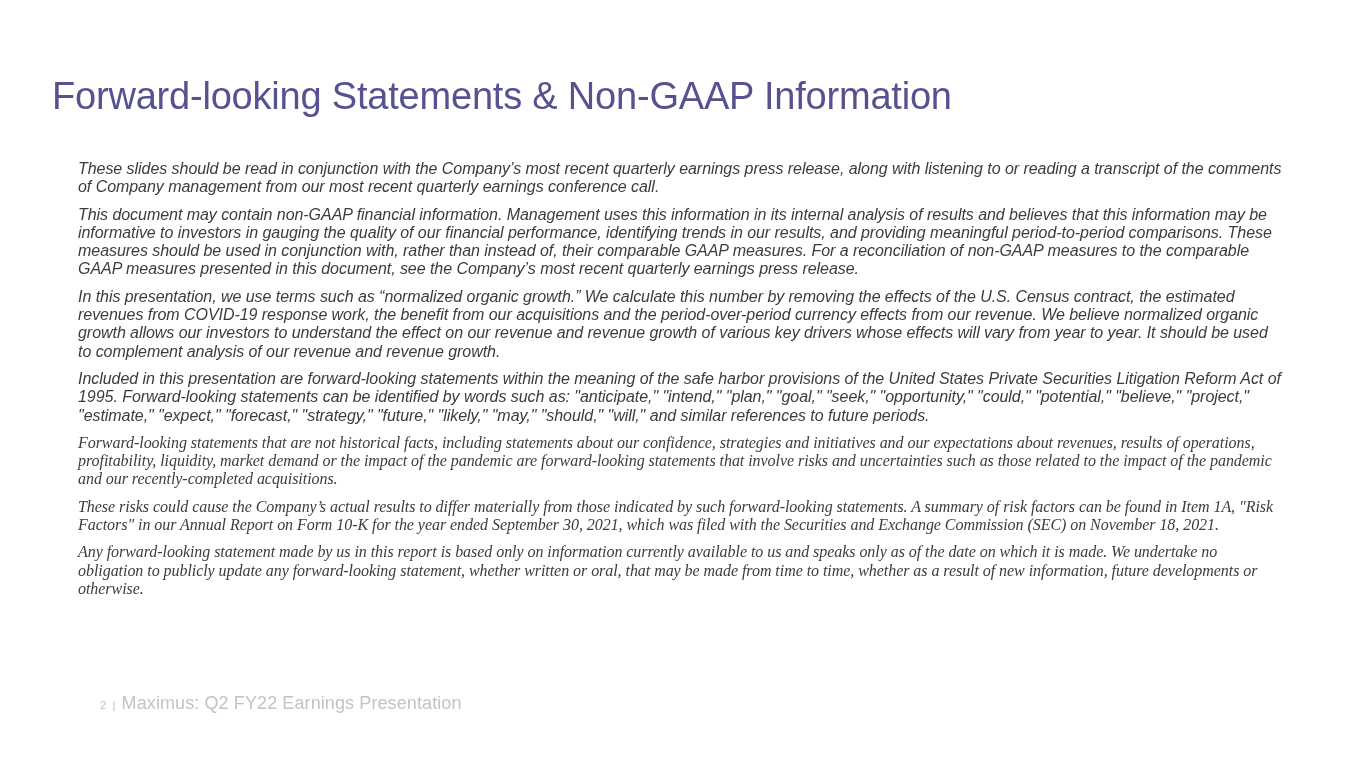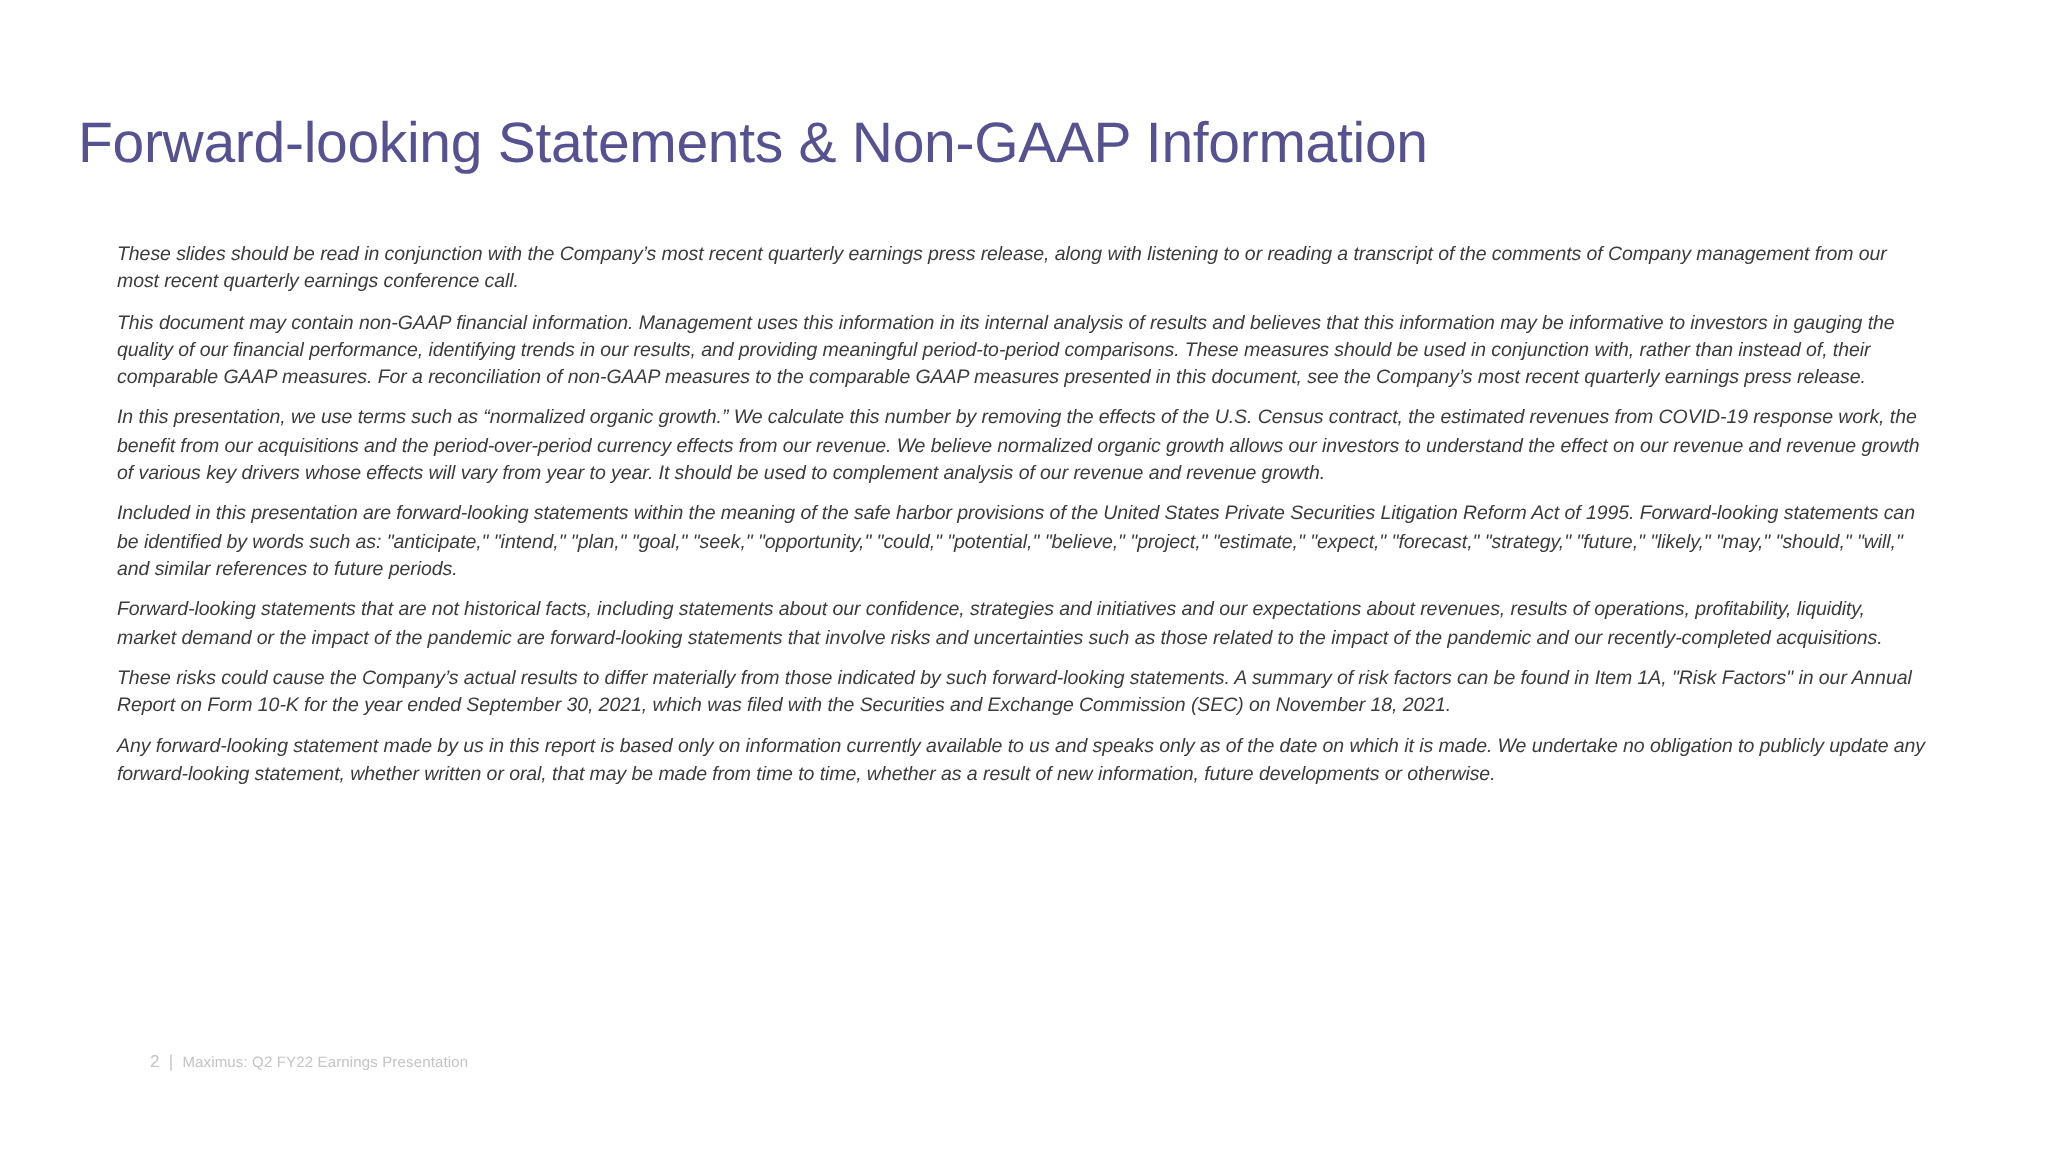--- a/index.html
+++ b/index.html
@@ -33,48 +33,49 @@
     line-height: 1.15;
   }
   .body-block {
     position: absolute;
     left: 78px;
     top: 160px;
     width: 1206px;
   }
   .para {
     font-style: italic;
-    font-size: 13px;
+    font-size: 16px;
     line-height: 18.3px;
     color: #3c3c3c;
     margin: 0 0 9px 0;
     text-align: left;
     letter-spacing: -0.05px;
   }
   .para.gap-lg {
+    font-family: Liberation Serif, serif;
   }
   .footer {
     position: absolute;
     left: 100px;
     bottom: 26px;
     font-size: 12px;
     color: #c3c3c3;
     display: flex;
     align-items: baseline;
     gap: 6px;
     letter-spacing: 0.1px;
   }
   .footer .page-num {
     font-size: 11.5px;
   }
   .footer .sep {
     font-size: 11.5px;
   }
   .footer .foot-text {
-    font-size: 10px;
+    font-size: 18px;
   }
 </style>
 </head>
 <body>
 
 <div class="slide">
 
   <h1 class="slide-title">Forward-looking Statements &amp; Non-GAAP Information</h1>
 
   <div class="body-block">

